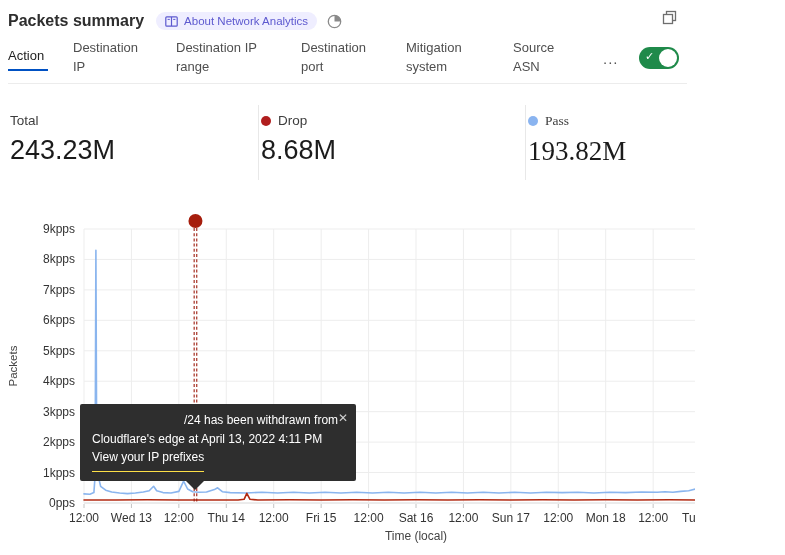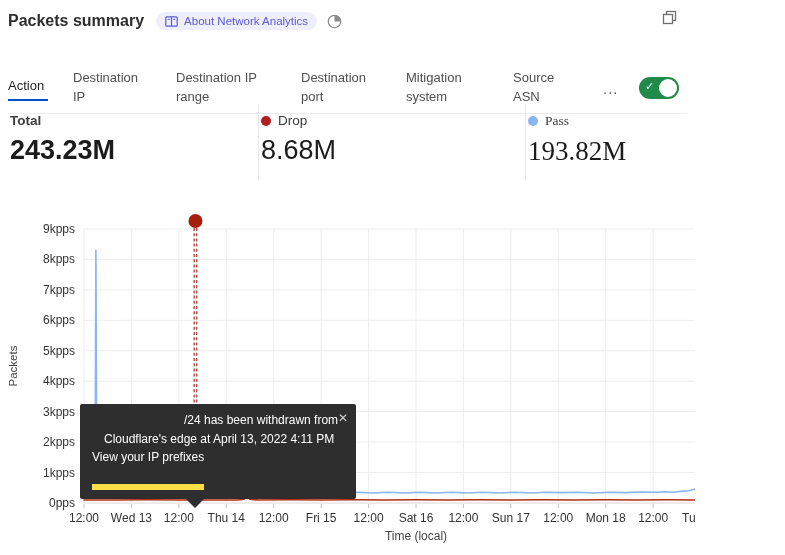--- a/index.html
+++ b/index.html
@@ -8,52 +8,52 @@
 
   
   .header{position:absolute;top:8px;left:8px;right:8px;height:26px;display:flex;align-items:center;}
   .title{font-size:16px;font-weight:700;color:#2e2e2e;}
   .badge{margin-left:12px;display:inline-flex;align-items:center;gap:6px;background:#efeeff;
          color:#5d59cf;font-size:11.5px;padding:3px 9px;border-radius:10px;cursor:pointer;}
   .pie-btn{margin-left:10px;display:inline-flex;cursor:pointer;}
   .restore-btn{position:absolute;top:10px;right:18px;cursor:pointer;}
 
   
-  .tabs{position:absolute;top:63px;left:8px;right:8px;height:50px;display:flex;align-items:center;
+  .tabs{position:absolute;top:33px;left:8px;right:8px;height:50px;display:flex;align-items:center;
         border-bottom:1px solid #ececec;}
   .tab{font-size:13px;color:#4f4f4f;line-height:1.45;margin-right:25px;cursor:pointer;flex:0 0 auto;}
   .tab.active{color:#222;border-bottom:2px solid #0051c3;padding:2px 0 3px;}
   .more{font-size:15px;color:#555;margin:0 12px 0 10px;cursor:pointer;letter-spacing:1px;}
   .ann-label{font-size:13px;color:#444;width:80px;line-height:1.45;}
   .toggle{margin-left:auto;margin-right:8px;position:relative;width:40px;height:22px;border-radius:11px;
           background:#1f8a4a;cursor:pointer;flex:0 0 auto;}
   .toggle .knob{position:absolute;top:2px;right:2px;width:18px;height:18px;border-radius:50%;background:#fff;}
   .toggle .check{position:absolute;left:6px;top:3px;color:#fff;font-size:11px;}
 
   
   .stats{position:absolute;top:105px;left:0;right:0;height:75px;display:flex;}
   .stat{box-sizing:border-box;padding:8px 0 0 10px;}
   .stat+.stat{border-left:1px solid #e8e8e8;padding-left:2px;}
-  .stat:nth-child(1){width:258px;font-weight:bold;}
+  .stat:nth-child(1){width:258px;}
   .stat:nth-child(2){width:267px;}
   .stat:nth-child(3){flex:1;font-family:Liberation Serif, serif;}
   .stat-label{display:flex;align-items:center;gap:7px;font-size:13.5px;color:#3d3d3d;}
   .dot{width:10px;height:10px;border-radius:50%;flex:0 0 auto;}
   .stat-value{font-size:27px;color:#1b1b1b;margin-top:7px;}
 
   
   svg.chart{position:absolute;left:0;top:195px;}
   svg text{font-family:"Liberation Sans",sans-serif;}
 
   
   .tooltip{position:absolute;left:80px;top:404px;width:276px;box-sizing:border-box;background:#2e2e2e;
            color:#fff;border-radius:2px;padding:7px 10px 9px 12px;font-size:12px;line-height:1.55;z-index:5;}
   .tooltip .l1{display:block;padding-left:92px;white-space:nowrap;}
-  .tooltip .l2{display:block;white-space:nowrap;margin-left:12px;}
-  .tooltip .link{display:inline-block;border-bottom:6px solid #fde047;padding-bottom:17px;cursor:pointer;}
+  .tooltip .l2{display:block;white-space:nowrap;}
+  .tooltip .link{display:inline-block;border-bottom:1px solid #fde047;padding-bottom:4px;cursor:pointer;}
   .tooltip .close{position:absolute;top:5px;right:8px;color:#d0d0d0;font-size:12px;cursor:pointer;}
   .tooltip .caret{position:absolute;bottom:-9px;left:106px;width:0;height:0;
                   border-left:9px solid transparent;border-right:9px solid transparent;
                   border-top:9px solid #2e2e2e;}
 </style>
 </head>
 <body>
 
 <div class="app">
 

